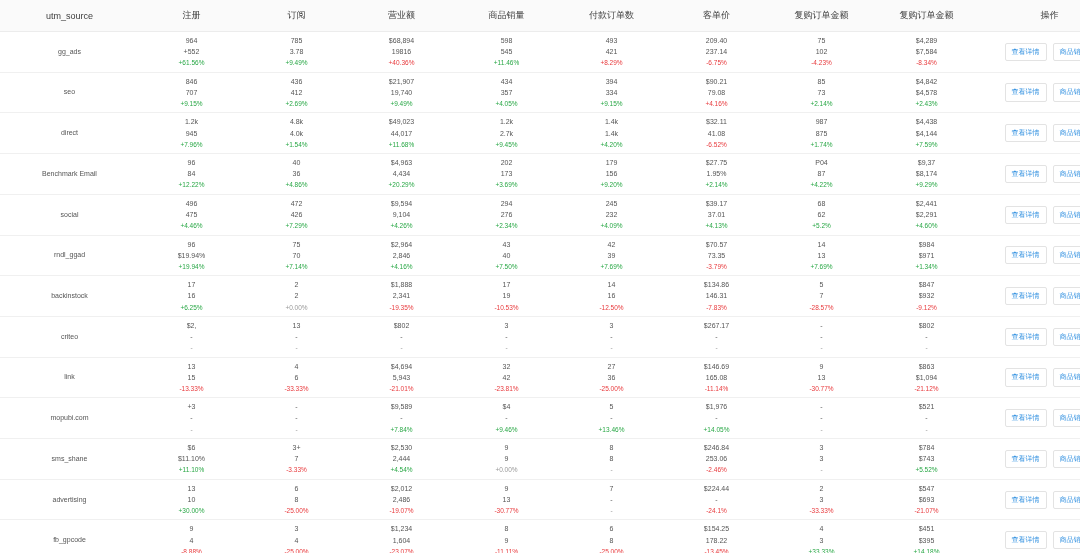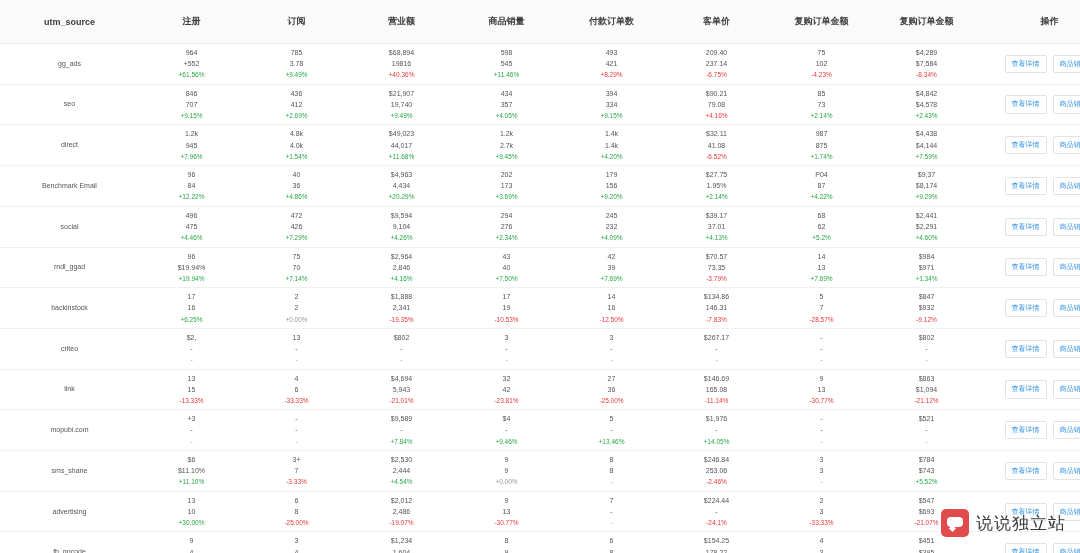--- a/index.html
+++ b/index.html
@@ -16,24 +16,24 @@
     background: #ffffff;
   }
   table.data-table {
     width: 1080px;
     border-collapse: collapse;
     table-layout: fixed;
   }
   table.data-table th {
     background: #fafafa;
     color: #3d3d3d;
-    font-weight: bold;
+    font-weight: normal;
     font-size: 9px;
     text-align: center;
-    padding: 15px 2px;
+    padding: 9px 2px;
     border-bottom: 1px solid #ececec;
     white-space: nowrap;
   }
   table.data-table td {
     border-bottom: 1px solid #f0f0f0;
     text-align: center;
     vertical-align: middle;
     padding: 4px 2px;
     font-size: 7px;
     color: #555;
@@ -983,18 +983,14 @@
           <td>
             <div class="ops">
               <span class="op-btn">查看详情</span>
               <span class="op-btn">商品销量</span>
             </div>
           </td>
         </tr>
       </tbody>
   </table>
 
-  <div class="watermark">
-    <div class="wm-logo"></div>
-    <div class="wm-text">说说独立站</div>
-  </div>
 
 </div>
 
 </body></html>

